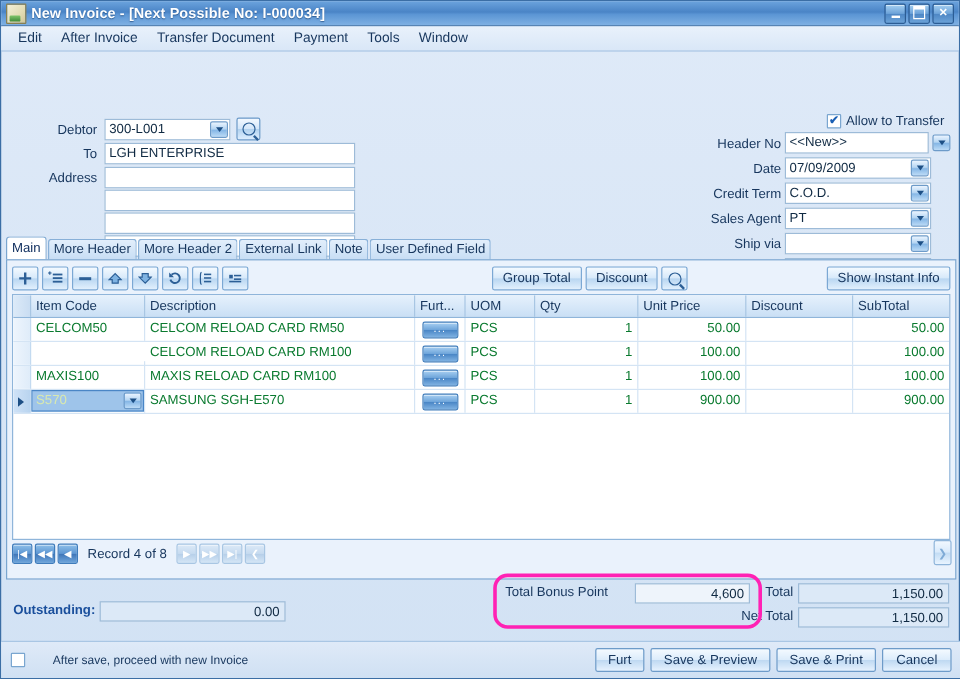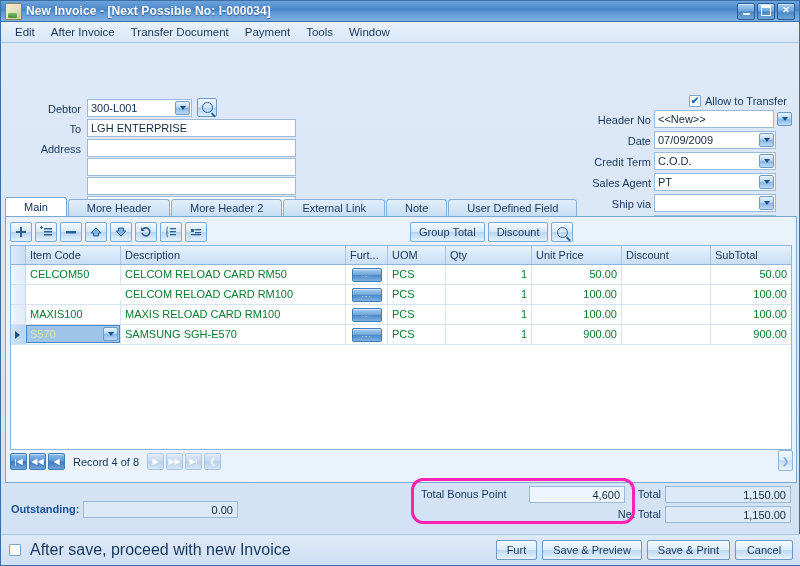--- a/index.html
+++ b/index.html
@@ -84,21 +84,21 @@
   .chk{
     position:absolute;display:flex;align-items:center;gap:4px;font-size:11px;color:#17365d;
   }
   .chkbox{
     width:12px;height:12px;box-sizing:border-box;border:1px solid #7aa6d0;background:#fff;border-radius:1px;
     display:flex;align-items:center;justify-content:center;color:#1a5fb4;font-size:10px;line-height:1;font-weight:bold;
   }
   
   .tabs{position:absolute;left:4px;top:196px;display:flex;align-items:flex-end;gap:1px;}
   .tab{
-    box-sizing:border-box;height:18px;padding:0 18px;line-height:17px;font-size:11px;
+    box-sizing:border-box;height:18px;padding:0 4px;line-height:17px;font-size:11px;
     border:1px solid #88b0d8;border-bottom:none;border-radius:3px 3px 0 0;
     background:linear-gradient(180deg,#e2eefb 0%,#c6ddf4 100%);
     color:#17365d;white-space:nowrap;text-align:center;
   }
   .tab.active{
     background:#ffffff;color:#0b2a5b;height:20px;line-height:19px;
     border-color:#7aa6d0;
   }
   
   .panel{
@@ -194,21 +194,21 @@
     position:absolute;left:410px;top:477px;width:218px;height:40px;
     border:3px solid #ff22b4;border-radius:12px;pointer-events:none;
   }
   
   .bottombar{
     position:absolute;left:0;bottom:0;width:800px;height:31px;box-sizing:border-box;
     border-top:1px solid #a9c6e4;
     background:linear-gradient(180deg,#dfeaf8 0%,#cfe0f3 100%);
     display:flex;align-items:center;padding:0 8px;
   }
-  .bchk{display:flex;align-items:center;gap:9px;font-size:16px;color:#17365d;justify-content:center;}
+  .bchk{display:flex;align-items:center;gap:23px;font-size:10px;color:#17365d;justify-content:center;}
   .btns{margin-left:auto;display:flex;gap:5px;}
   .btn{
     height:20px;box-sizing:border-box;border:1px solid #6d9bc9;border-radius:2px;
     background:linear-gradient(180deg,#f4faff 0%,#dcecfb 48%,#bfd9f2 52%,#e6f2fe 100%);
     font-size:11px;color:#17365d;display:flex;align-items:center;justify-content:center;
     padding:0 10px;white-space:nowrap;
   }
 </style>
 </head>
 <body>
@@ -352,20 +352,21 @@
             <rect x="5" y="6" width="6" height="1.3" fill="#2c5f96"></rect>
             <rect x="1" y="8" width="10" height="1.3" fill="#2c5f96"></rect>
           </svg>
       </div>
 
       <div class="tbtxt" style="margin-left:200px;">Group Total</div>
       <div class="tbtxt">Discount</div>
       <div class="tb">
           <i class="mag"></i>
         </div>
+      <div class="tbtxt" style="margin-left:auto;">Show Instant Info</div>
     </div>
 
     <div class="grid">
       <div class="ghead">
         <div class="gutter"></div>
         <div class="gc" style="width:95px;">Item Code</div>
         <div class="gc" style="width:225px;">Description</div>
         <div class="gc" style="width:42px;">Furt...</div>
         <div class="gc" style="width:58px;">UOM</div>
         <div class="gc" style="width:86px;">Qty</div>

